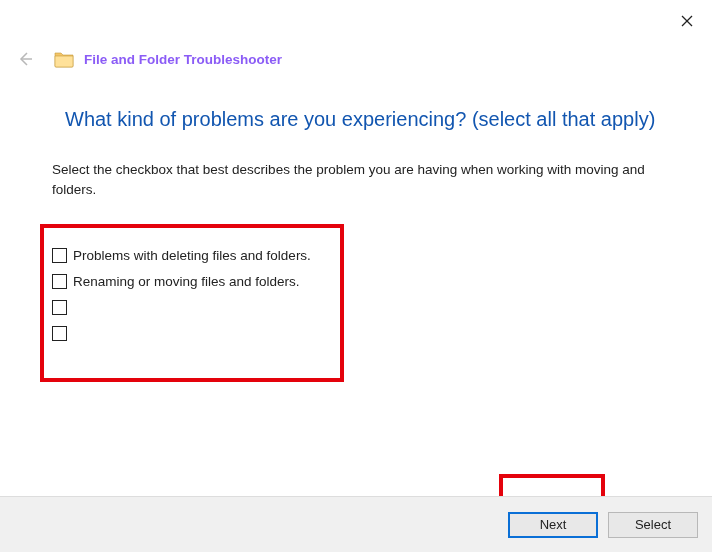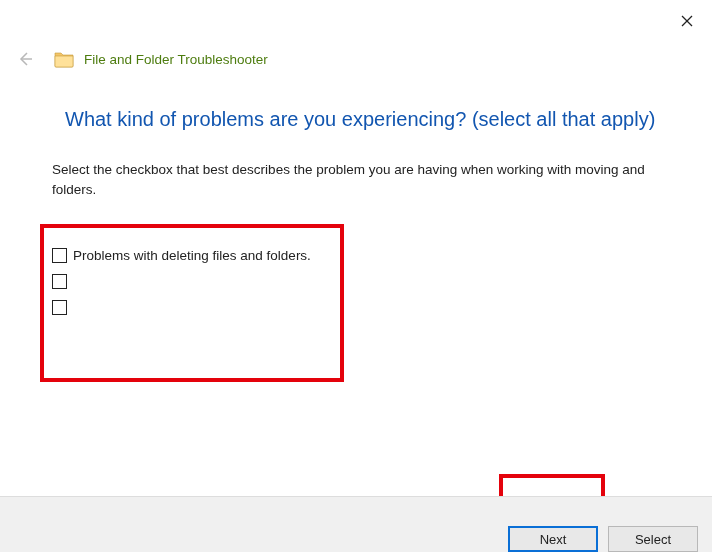--- a/index.html
+++ b/index.html
@@ -24,21 +24,21 @@
       display: flex; align-items: center; gap: 10px;
     }
     .backarrow {
       width: 18px; height: 18px;
       display: flex; align-items: center; justify-content: center;
       color: #b8b8b8;
     }
     .backarrow svg { width: 16px; height: 16px; }
     .foldericon { width: 20px; height: 18px; margin-left: 10px; }
     .headertitle {
-      font-size: 13.5px; font-weight: 400; color: #4d7c0f;
+      font-size: 13.5px; font-weight: 700; color: #8b5cf6;
     }
     
     .heading {
       position: absolute; top: 108px; left: 65px; right: 40px;
       font-size: 20px; font-weight: 400; color: #1256b0;
     }
     .subtext {
       position: absolute; top: 160px; left: 52px; right: 50px;
       font-size: 13.5px; color: #222; line-height: 1.45;
     }
@@ -67,21 +67,21 @@
       width: 15px; height: 15px;
       border: 1.2px solid #222; background: #fff;
       cursor: pointer;
     }
     .chklabel { font-size: 13.5px; color: #222; cursor: pointer; }
     
     .footer {
       position: absolute; bottom: 0; left: 0; right: 0;
       height: 56px; border-top: 1px solid #ddd;
       background: #f0f0f0;
-      display: flex; align-items: flex-end; justify-content: flex-end;
+      display: flex; align-items: center; justify-content: flex-end;
       padding-right: 14px; gap: 10px;
     }
     .btn {
       width: 90px; height: 26px;
       background: #e8e8e8;
       border: 1px solid #b8b8b8;
       font-size: 13px; color: #222;
       display: flex; align-items: center; justify-content: center;
       cursor: pointer;
     }
@@ -118,20 +118,24 @@
 
 <div class="highlight1"></div>
 
 <div class="checklist">
   <label class="checkrow">
     <span class="chk"></span>
     <span class="chklabel">Problems with deleting files and folders.</span>
   </label>
   <label class="checkrow">
     <span class="chk"></span>
+    <span class="chklabel">Renaming or moving files and folders.</span>
+  </label>
+  <label class="checkrow">
+    <span class="chk"></span>
   </label>
   <label class="checkrow">
     <span class="chk"></span>
   </label>
 </div>
 
 <div class="highlight2"></div>
 
 <div class="footer">
   <div class="btn primary">Next</div>

